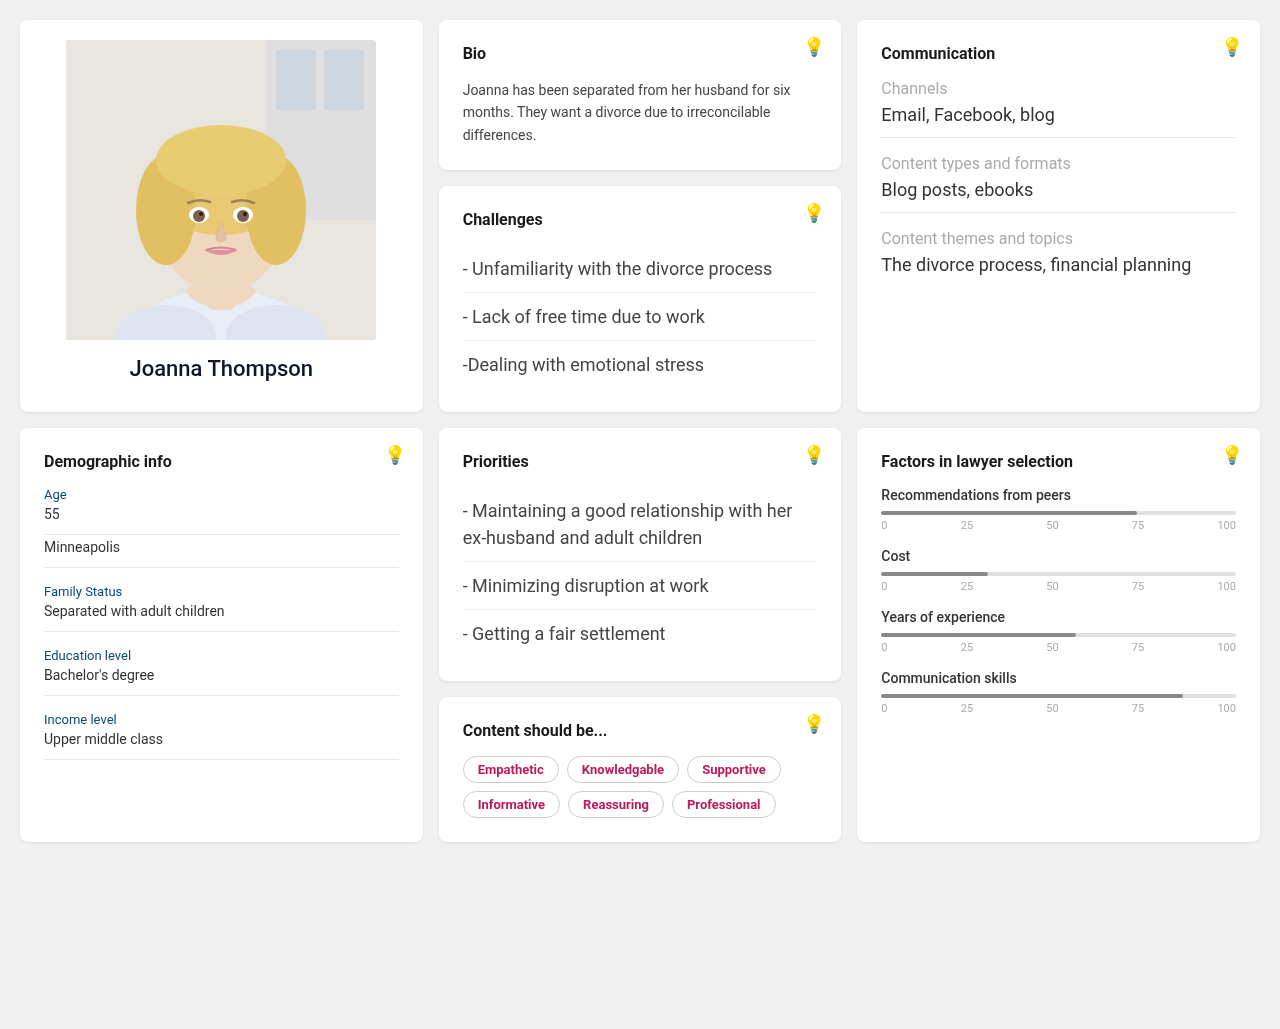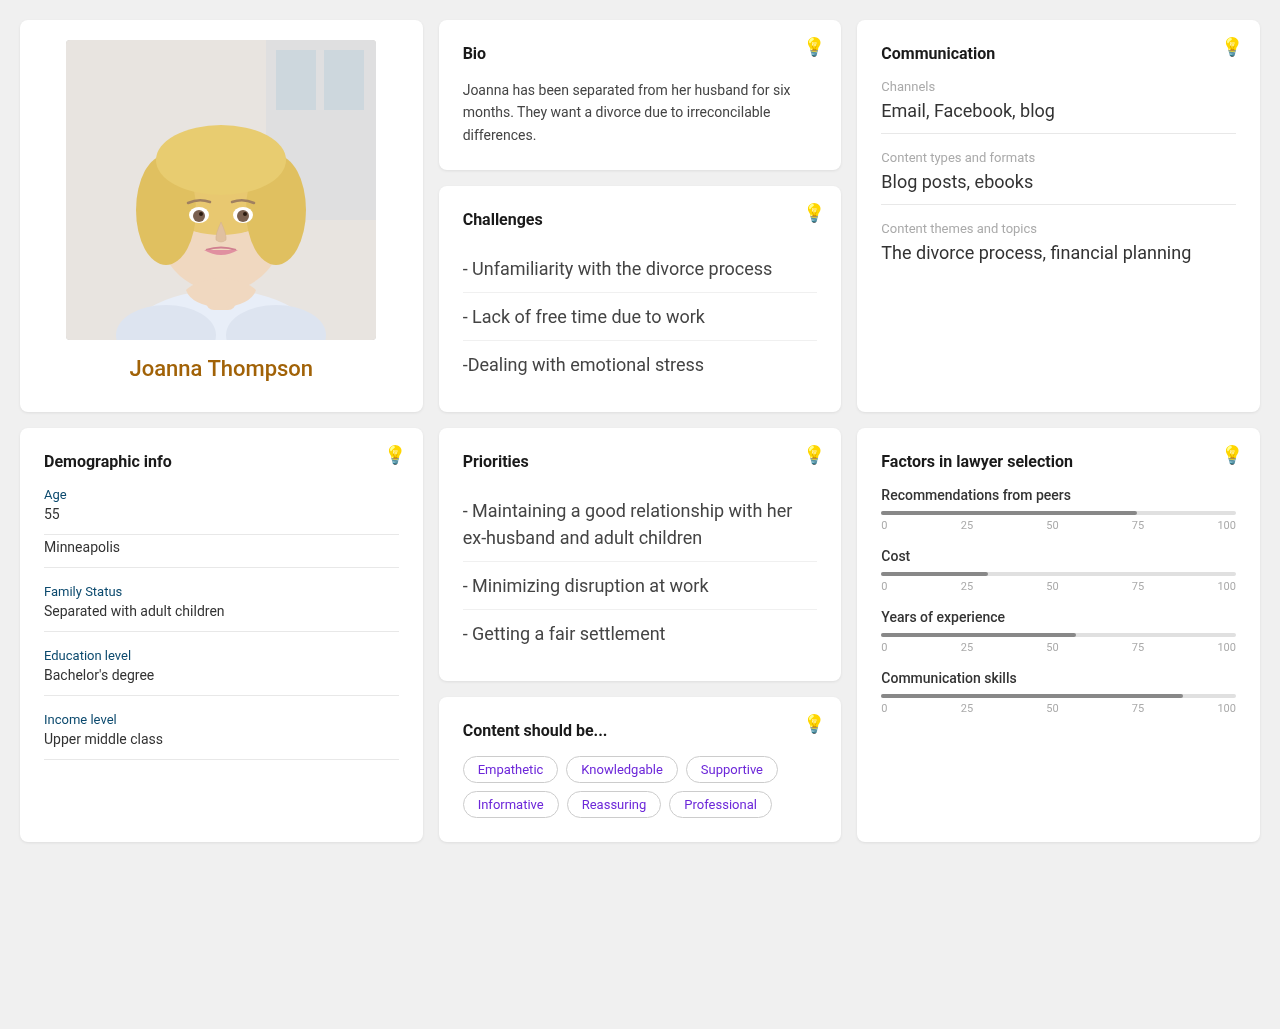--- a/index.html
+++ b/index.html
@@ -51,42 +51,42 @@
       justify-content: center;
     }
     
     .photo-svg {
       width: 100%;
       height: 100%;
     }
     .profile-name {
       font-size: 22px;
       font-weight: 500;
-      color: #a16207;
+      color: #0f172a;
       text-align: right;
     }
     
     .card-title {
       font-size: 16px;
       font-weight: 700;
       margin-bottom: 16px;
       color: #1a1a1a;
     }
     
     .bio-text {
       font-size: 14px;
       color: #444;
       line-height: 1.6;
     }
     
     .comm-section {
       margin-bottom: 16px;
     }
     .comm-label {
-      font-size: 13px;
+      font-size: 16px;
       color: #aaa;
       margin-bottom: 6px;
     }
     .comm-value {
       font-size: 18px;
       color: #333;
       padding-bottom: 12px;
       border-bottom: 1px solid #e8e8e8;
     }
     .comm-section:last-child .comm-value {
@@ -113,22 +113,23 @@
       display: flex;
       flex-wrap: wrap;
       gap: 8px;
       margin-top: 8px;
     }
     .tag {
       border: 1px solid #ccc;
       border-radius: 20px;
       padding: 5px 14px;
       font-size: 13px;
-      color: #6d28d9;
+      color: #be185d;
       background: #fff;
+      font-weight: bold;
     }
     
     .factor-section {
       margin-bottom: 16px;
     }
     .factor-label {
       font-size: 14px;
       color: #333;
       margin-bottom: 8px;
       font-weight: 500;

